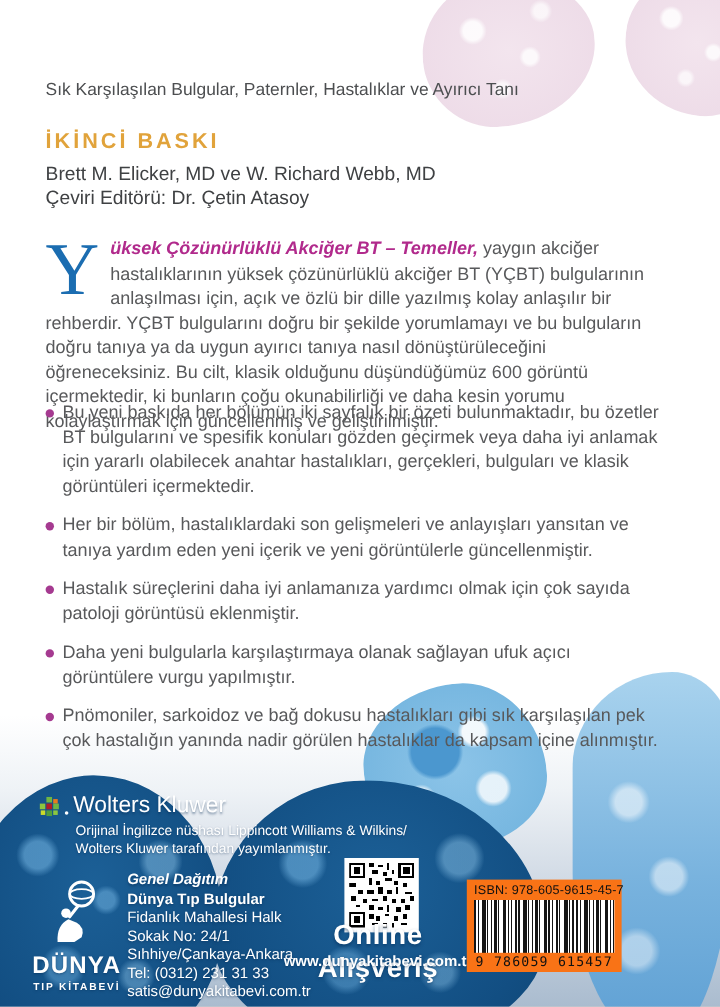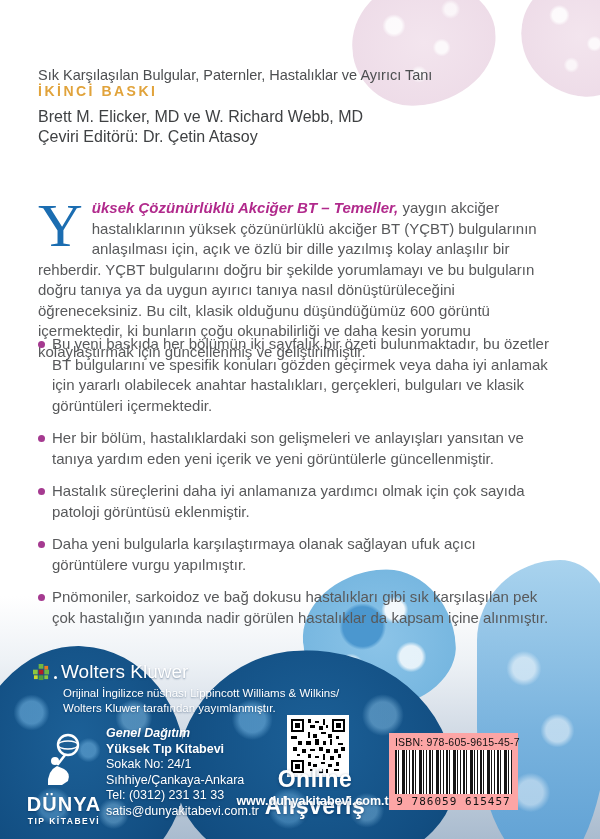--- a/index.html
+++ b/index.html
@@ -64,21 +64,21 @@
   .lung-dark-left { left:-32px; top:646px; width:218px; height:230px;
     border-radius:50% 50% 42% 58% / 58% 54% 46% 42%; transform:rotate(3deg); }
   .lung-dark-center { left:176px; top:650px; width:278px; height:225px;
     border-radius:46% 54% 50% 50% / 56% 60% 40% 44%; transform:rotate(-2deg); }
 
   
   .header { position:absolute; z-index:5; left:38px; top:60px; width:520px; }
   .title { font-family:"Liberation Serif", serif; font-weight:700;
     font-size:25px; line-height:31px; color:#92287d; }
   .subtitle { margin-top:7px; font-size:14.5px; color:#4c4e50; }
-  .edition { margin-top:0; font-size:14px; font-weight:700;
+  .edition { margin-top:24px; font-size:18px; font-weight:700;
     letter-spacing:2.5px; color:#e1a33b; }
   .authors { margin-top:9px; font-size:16px; color:#3f4143; }
   .editor-line { margin-top:2px; font-size:16px; color:#3f4143; }
   .editor-line .lbl { }
 
   
   .description { position:absolute; z-index:5; left:38px; top:198px; width:508px;
     font-size:15px; line-height:20.5px; color:#58595b; }
   .dropcap { float:left; font-family:"Liberation Serif", serif;
     font-size:62px; line-height:48px; color:#1b6db1; margin:3px 9px 0 0; }
@@ -115,21 +115,21 @@
   .qr { left:287px; top:715px; width:62px; height:62px; background:#fff;
     padding:4px; }
   .qr svg { width:100%; height:100%; display:block; }
 
   .online { left:225px; top:766px; width:180px; text-align:center;
     font-size:23px; font-weight:700; letter-spacing:.5px;
     text-shadow:0 1px 3px rgba(0,40,80,.55); }
   .website { left:225px; top:794px; width:180px; text-align:center;
     font-size:12.5px; font-weight:700; text-shadow:0 1px 2px rgba(0,40,80,.55); }
 
-  .isbn-box { left:389px; top:733px; width:129px; height:77px; background:#fca5a5;
+  .isbn-box { left:389px; top:733px; width:129px; height:77px; background:#f97316;
     color:#111; padding:3px 6px 2px; display:flex; flex-direction:column; }
   .isbn-label { font-size:10.5px; text-align:center; white-space:nowrap;
     letter-spacing:.2px; }
   .barcode { flex:1; margin-top:2px;
     background:repeating-linear-gradient(90deg,
       #141414 0 2px, #fff 2px 3px, #141414 3px 4px, #fff 4px 7px,
       #141414 7px 10px, #fff 10px 11px, #141414 11px 12px, #fff 12px 14px,
       #141414 14px 15px, #fff 15px 17px); }
   .barcode-digits { font-size:11px; letter-spacing:1px; text-align:center;
     margin-top:1px; font-family:"DejaVu Sans Mono", monospace; }
@@ -197,21 +197,22 @@
       <circle cx="17" cy="28" r="4" fill="#ffffff"></circle>
       <path d="M10 52 Q9 38 19 33 L26 36 Q33 40 30 48 L24 52 Z" fill="#ffffff"></path>
       <path d="M20 31 L27 22" stroke="#ffffff" stroke-width="2.6" stroke-linecap="round"></path>
     </svg>
     <div class="dunya-name">DÜNYA</div>
     <div class="dunya-sub">TIP KİTABEVİ</div>
   </div>
 
   <div class="ft dist">
     <div class="bi">Genel Dağıtım</div>
-    <div class="b">Yüksek Tıp Kitabevi</div>
+    <div class="b">Dünya Tıp Bulgular</div>
+    <div>Fidanlık Mahallesi Halk</div>
     <div>Sokak No: 24/1</div>
     <div>Sıhhiye/Çankaya-Ankara</div>
     <div>Tel: (0312) 231 31 33</div>
     <div>satis@dunyakitabevi.com.tr</div>
   </div>
 
   <div class="ft qr">
     <svg viewBox="0 0 29 29" shape-rendering="crispEdges">
       <rect width="29" height="29" fill="#ffffff"></rect>
       <g fill="#000000">

